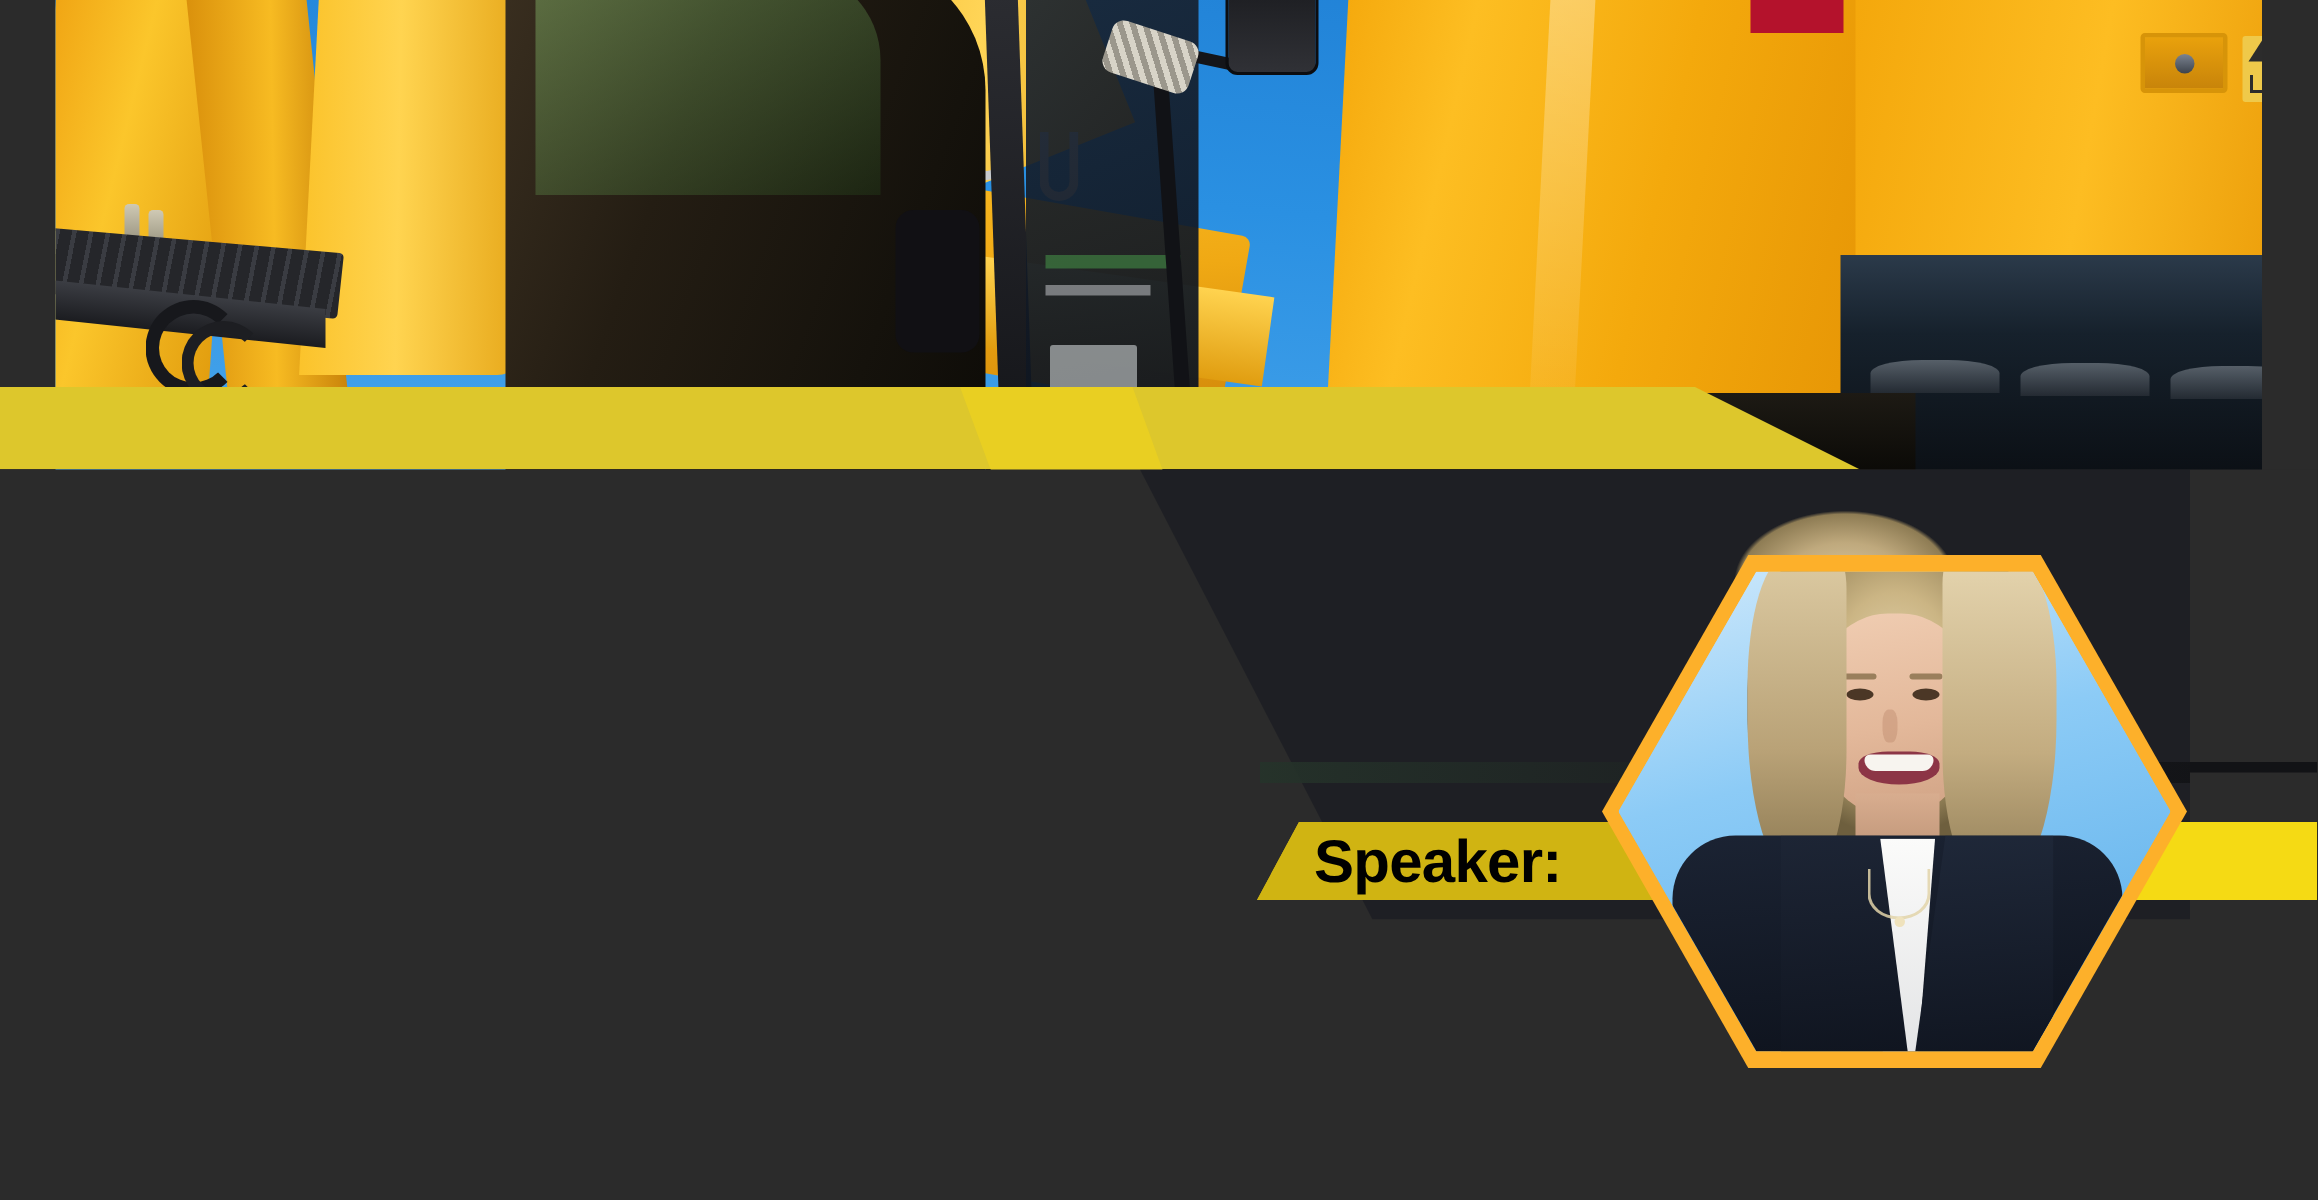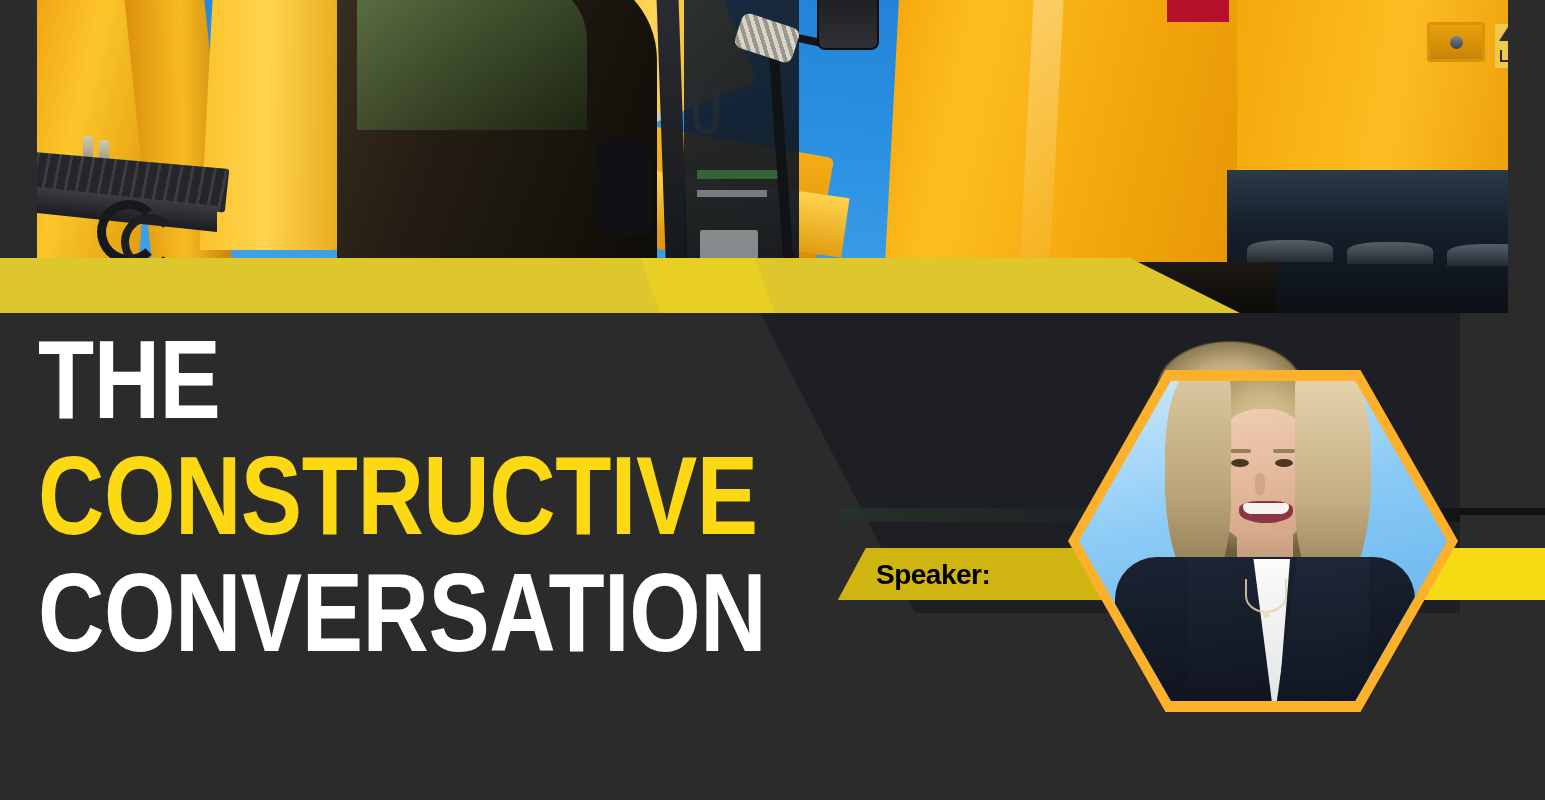--- a/index.html
+++ b/index.html
@@ -318,21 +318,21 @@
     position: absolute;
     left: 838px; top: 548px;
     width: 707px; height: 52px;
     background: #c9ad12;
     clip-path: polygon(28px 0, 340px 0, 312px 52px, 0 52px);
     opacity: .85;
   }
   .speaker-label {
     position: absolute;
     left: 876px; top: 552px;
-    font-size: 28px;
+    font-size: 40px;
     font-weight: 700;
     color: #000000;
     letter-spacing: -0.5px;
     line-height: 46px;
   }
 
   
   .hex-wrap {
     position: absolute;
     left: 1068px; top: 370px;
@@ -487,25 +487,20 @@
   </div>
 
   <div class="band-top"></div>
   <div class="band-diagonal"></div>
 
   <div class="lower"></div>
   <div class="shade-poly"></div>
   <div class="shade-strip"></div>
   <div class="shade-strip2"></div>
 
-  <div class="title">
-    <span class="tline t1" style="color: rgb(255, 255, 255);">THE</span>
-    <span class="tline t2" style="color: rgb(252, 217, 19);">CONSTRUCTIVE</span>
-    <span class="tline t3" style="color: rgb(255, 255, 255);">CONVERSATION</span>
-  </div>
 
   <div class="speaker-band"></div>
   <div class="speaker-band-shade"></div>
   <div class="speaker-label">Speaker:</div>
 
   <div class="hair-top"></div>
   <div class="hex-wrap">
     <div class="hex-border"></div>
     <div class="hex-inner">
       <div class="portrait">

